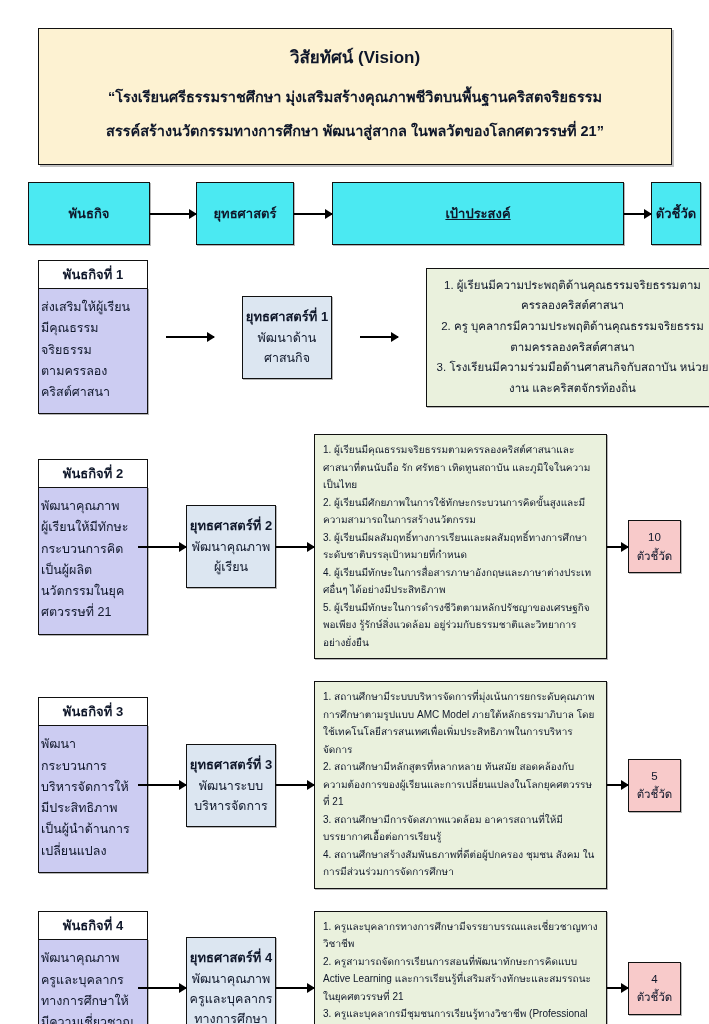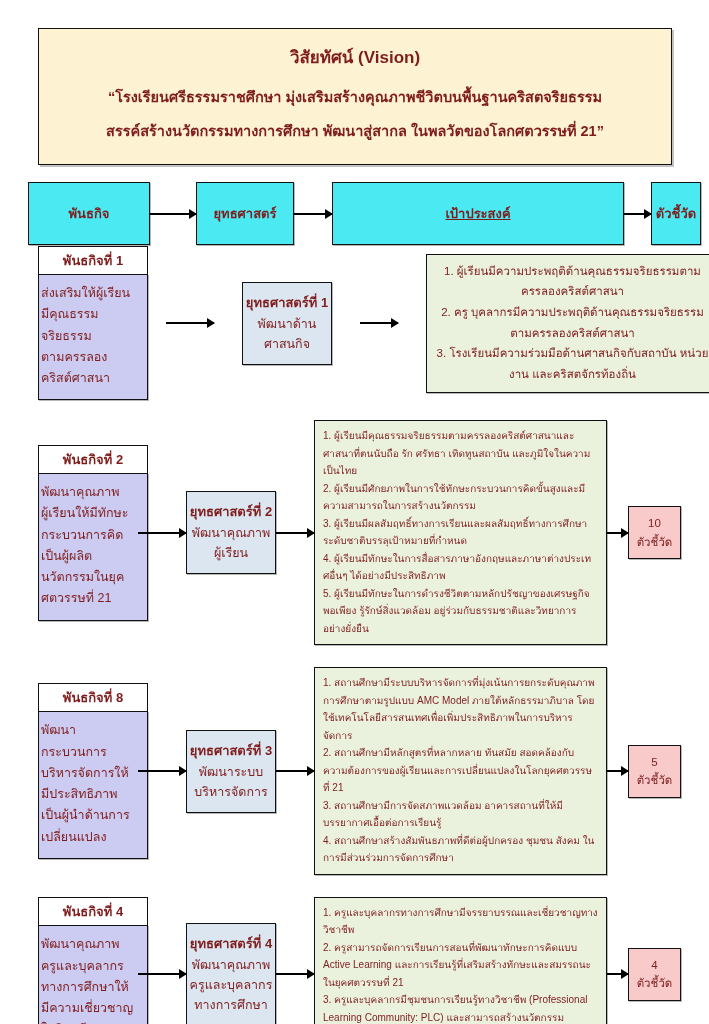--- a/index.html
+++ b/index.html
@@ -1,19 +1,19 @@
 <!DOCTYPE html>
 <html><head>
 <meta charset="utf-8">
 <style>
   * { box-sizing: border-box; }
   html, body { margin: 0; padding: 0; background: #fff; }
   .page {
     width: 709px; height: 1024px; overflow: hidden; position: relative;
-    background: #fff; font-family: "Liberation Sans", sans-serif; color: #7f1d1d;
+    background: #fff; font-family: "Liberation Sans", sans-serif; color: #0f172a;
     padding: 28px 9px 0 28px;
   }
   
   .vision-box {
     margin-left: 10px; width: 634px; background: #FDF2D2;
     border: 1.6px solid #111; box-shadow: 2px 2px 0 rgba(120,120,120,.45);
     text-align: center; padding: 14px 18px 16px; 
   }
   .vision-title { font-weight: bold; font-size: 17px; margin-bottom: 10px; }
   .vision-line { font-weight: bold; font-size: 14.5px; line-height: 2.35; }
@@ -32,21 +32,21 @@
   .arrow::after {
     content: ""; position: absolute; right: -1px; top: -4px;
     border-left: 8px solid #000; border-top: 5px solid transparent; border-bottom: 5px solid transparent;
   }
   .arr-1 { width: 46px; } 
   .arr-2 { width: 38px; } 
   .arr-3 { width: 21px; } 
   .header-row .arr-1 { width: 46px; } .header-row .arr-2 { width: 38px; } .header-row .arr-3 { width: 27px; }
   
   .flow-row { display: flex; align-items: center; width: 672px; }
-  .row-1 { margin-top: 1px; gap: 28px; } .row-2 { margin-top: 20px; } .row-3 { margin-top: 22px; } .row-4 { margin-top: 22px; }
+  .row-1 { margin-top: 15px; gap: 28px; } .row-2 { margin-top: 20px; } .row-3 { margin-top: 22px; } .row-4 { margin-top: 22px; }
   .col-mission { width: 110px; margin-left: 10px; flex-shrink: 0; display: flex; flex-direction: column; }
   .flow-row .arr-1 { width: 48px; margin-left: -10px; }
   .mission-title {
     background: #fff; border: 1.4px solid #111; font-weight: bold; text-align: center;
     font-size: 13px; padding: 3px 2px; position: relative; z-index: 2;
   }
   .mission-body {
     background: #CCCCF2; border: 1.4px solid #111; box-shadow: 1px 1px 0 rgba(110,110,110,.5);
     margin-top: -1px; font-size: 12.5px; line-height: 1.7;
     padding: 8px 2px 10px; white-space: pre-line;
@@ -158,21 +158,21 @@
     <div class="col-ind">
       <div class="ind-box">
         <div>10</div>
         <div>ตัวชี้วัด</div>
       </div>
     </div>
   </div>
 
   <div class="flow-row row-3">
     <div class="col-mission">
-      <div class="mission-title">พันธกิจที่ 8</div>
+      <div class="mission-title">พันธกิจที่ 3</div>
       <div class="mission-body">พัฒนา
 กระบวนการ
 บริหารจัดการให้
 มีประสิทธิภาพ
 เป็นผู้นำด้านการ
 เปลี่ยนแปลง</div>
     </div>
     <div class="arrow arr-1"></div>
     <div class="col-strategy">
       <div class="strategy-box">

